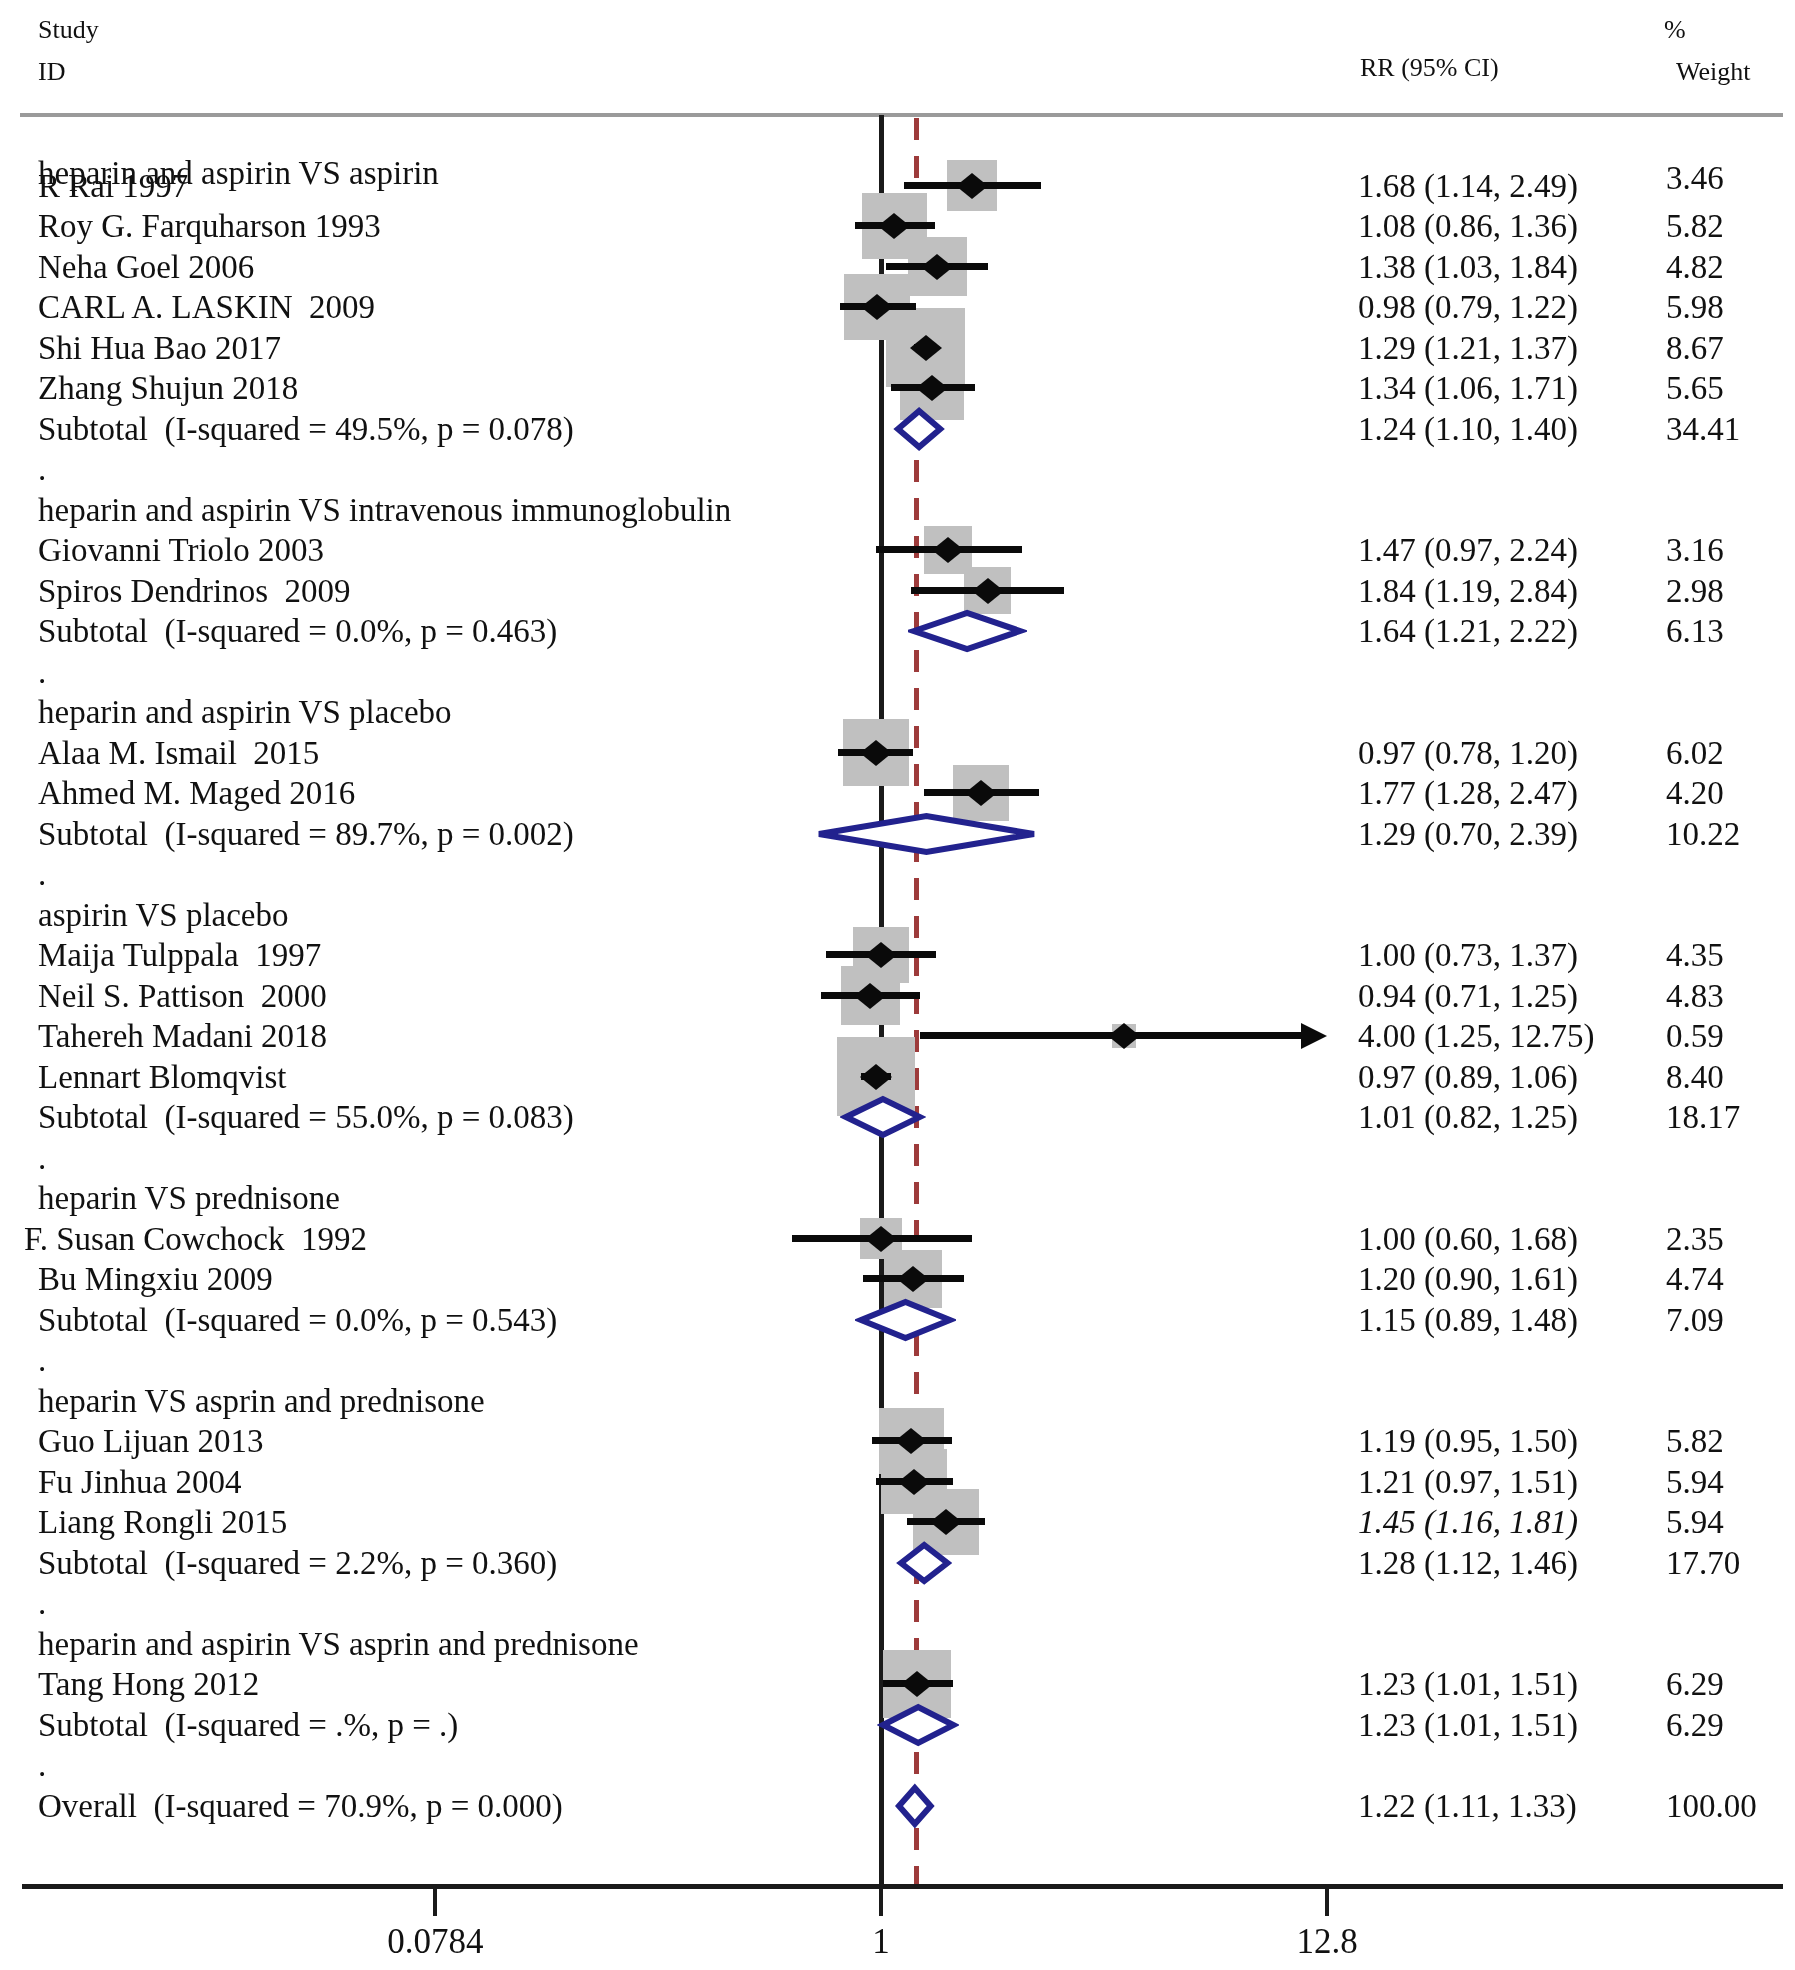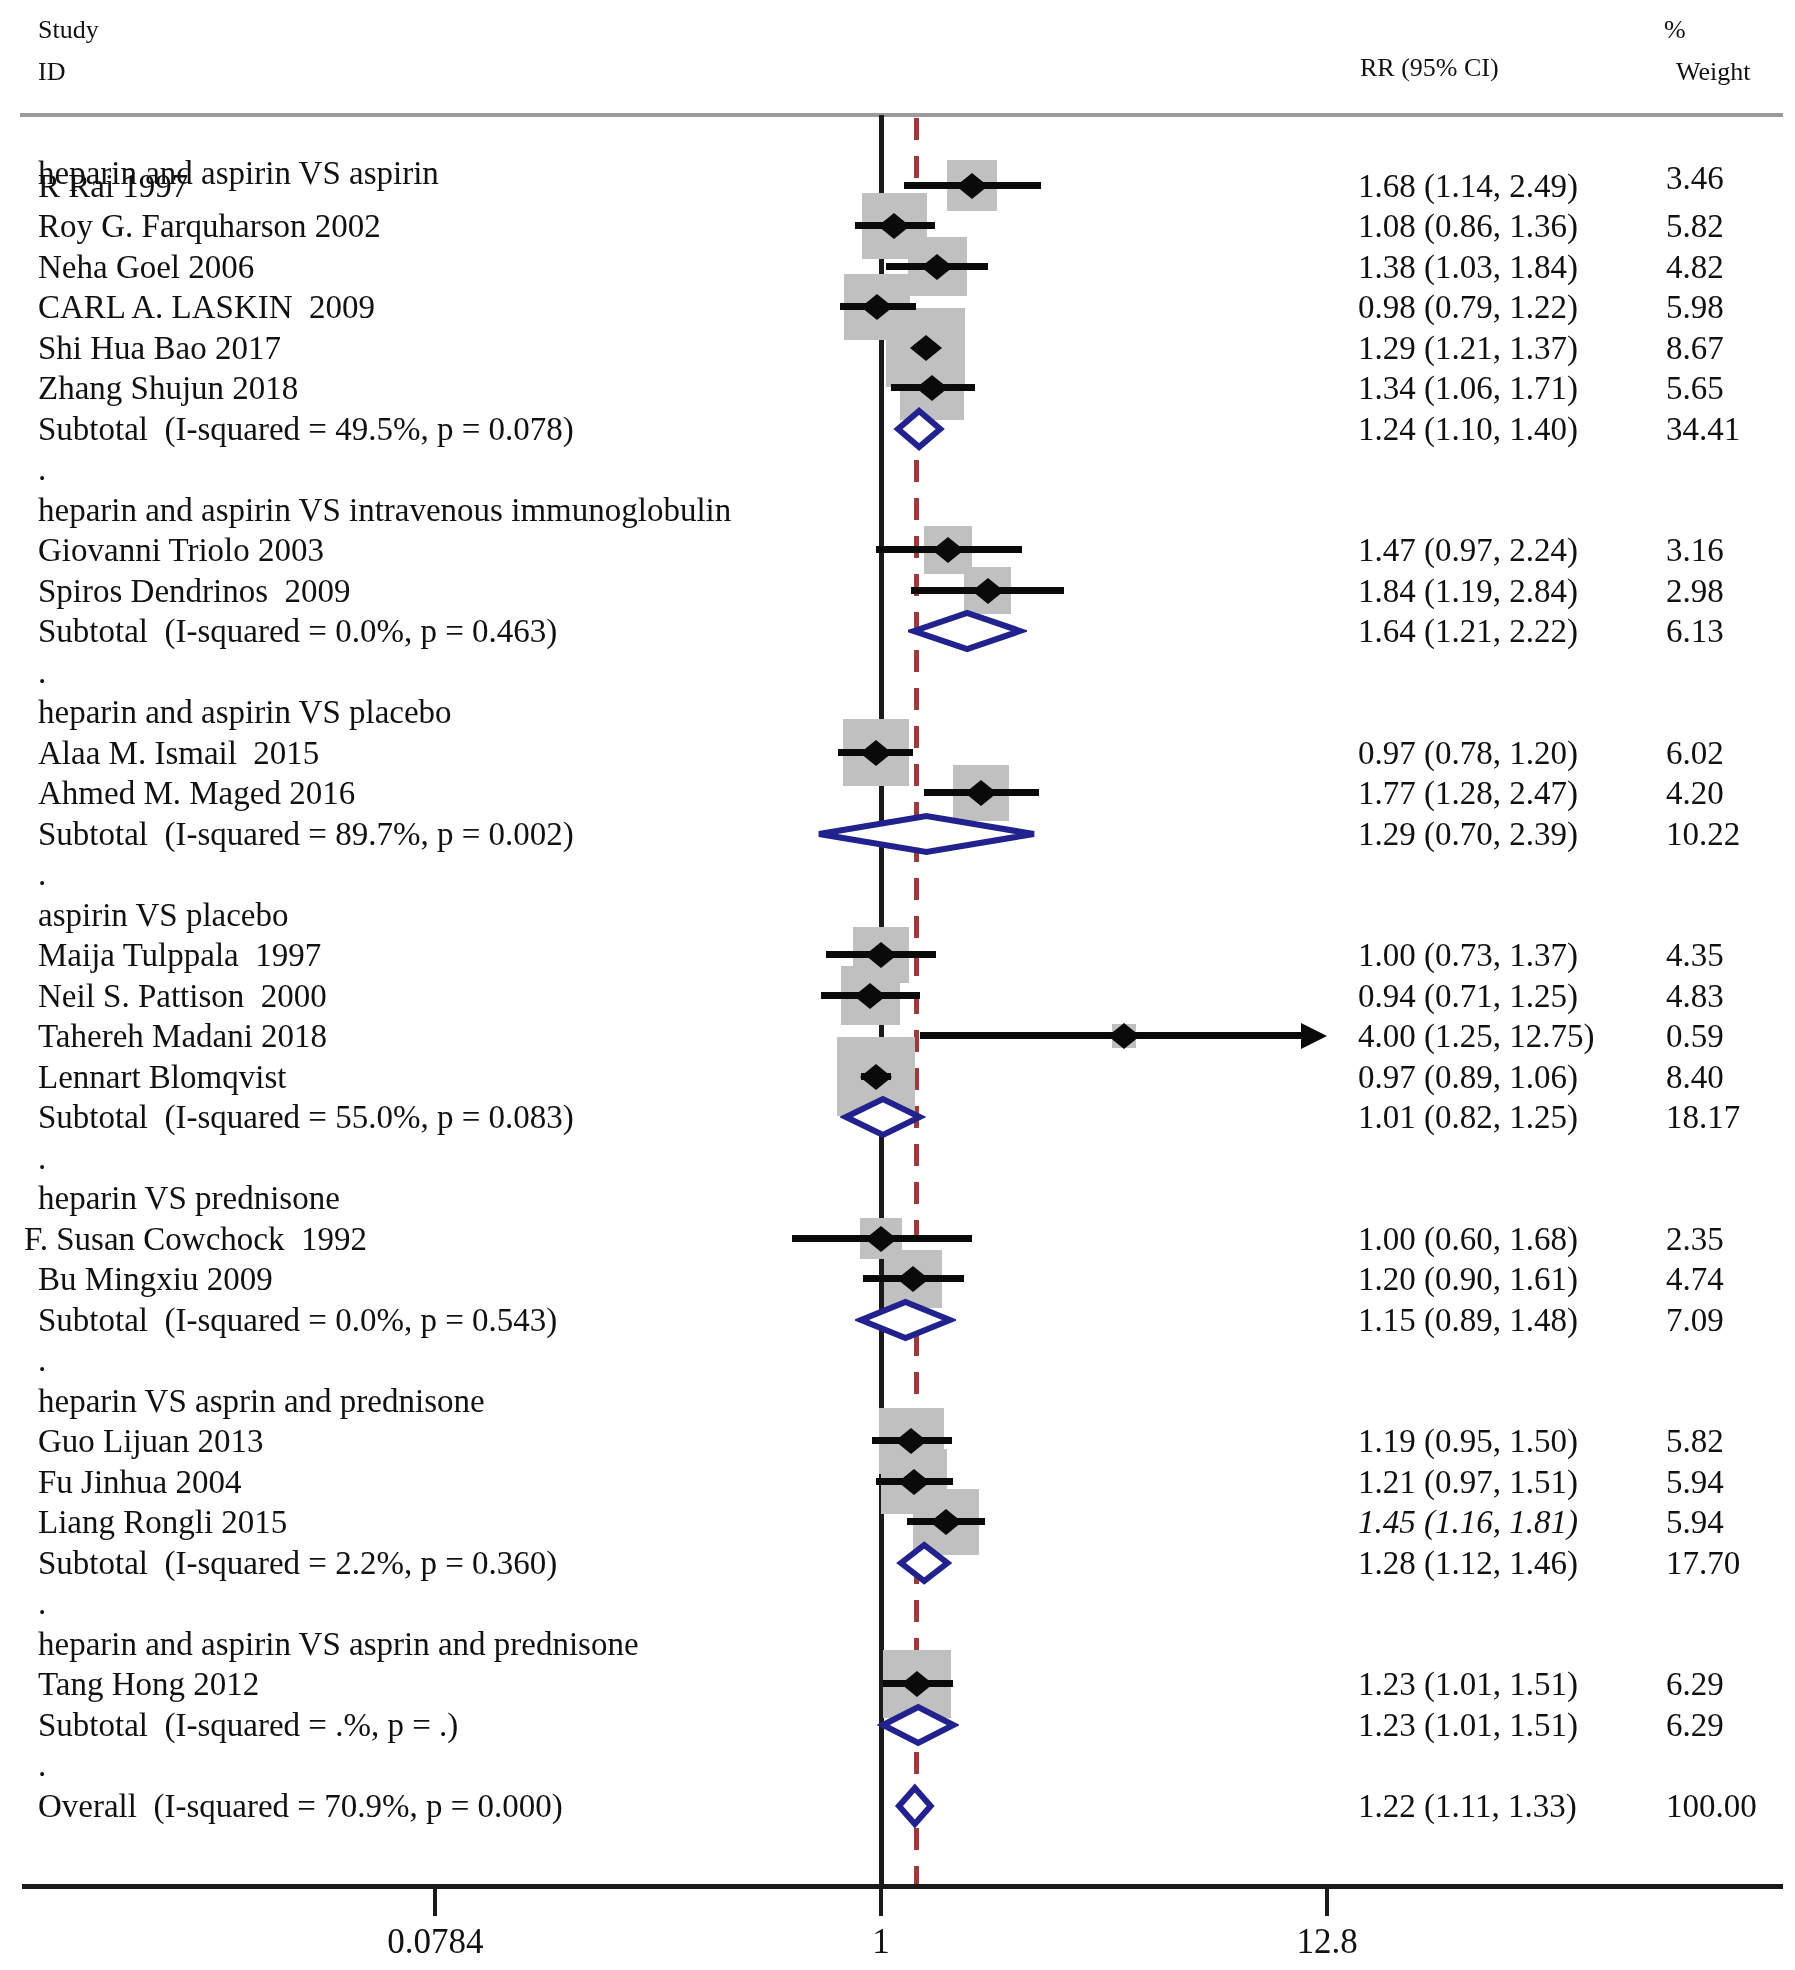--- a/index.html
+++ b/index.html
@@ -64,21 +64,21 @@
         <polygon points="0,13 16,0 32,13 16,26" fill="#0a0a0a"></polygon>
       </svg>
       <div class="txt" style="left: 38px; top: 164.5px;">R Rai 1997</div>
       <div class="txt" style="left: 1358px; top: 164.5px;">1.68 (1.14, 2.49)</div>
       <div class="txt" style="left: 1666px; top: 157px;">3.46</div>
       <div class="wbox" style="left: 861.901px; top: 193.432px; width: 65.1366px; height: 65.1366px; background: rgb(192, 192, 192);"></div>
       <div class="ciline" style="left: 854.603px; top: 222px; width: 80.2133px;"></div>
       <svg width="32" height="26" class="marker" style="left: 878.47px; top: 213px; position: absolute;">
         <polygon points="0,13 16,0 32,13 16,26" fill="#0a0a0a"></polygon>
       </svg>
-      <div class="txt" style="left: 38px; top: 205px;">Roy G. Farquharson 2002</div>
+      <div class="txt" style="left: 38px; top: 205px;">Roy G. Farquharson 1993</div>
       <div class="txt" style="left: 1358px; top: 205px;">1.08 (0.86, 1.36)</div>
       <div class="txt" style="left: 1666px; top: 205px;">5.82</div>
       <div class="wbox" style="left: 907.733px; top: 236.861px; width: 59.2771px; height: 59.2771px; background: rgb(192, 192, 192);"></div>
       <div class="ciline" style="left: 886.173px; top: 262.5px; width: 101.548px;"></div>
       <svg width="32" height="26" class="marker" style="left: 921.371px; top: 253.5px; position: absolute;">
         <polygon points="0,13 16,0 32,13 16,26" fill="#0a0a0a"></polygon>
       </svg>
       <div class="txt" style="left: 38px; top: 245.5px;">Neha Goel 2006</div>
       <div class="txt" style="left: 1358px; top: 245.5px;">1.38 (1.03, 1.84)</div>
       <div class="txt" style="left: 1666px; top: 245.5px;">4.82</div>

